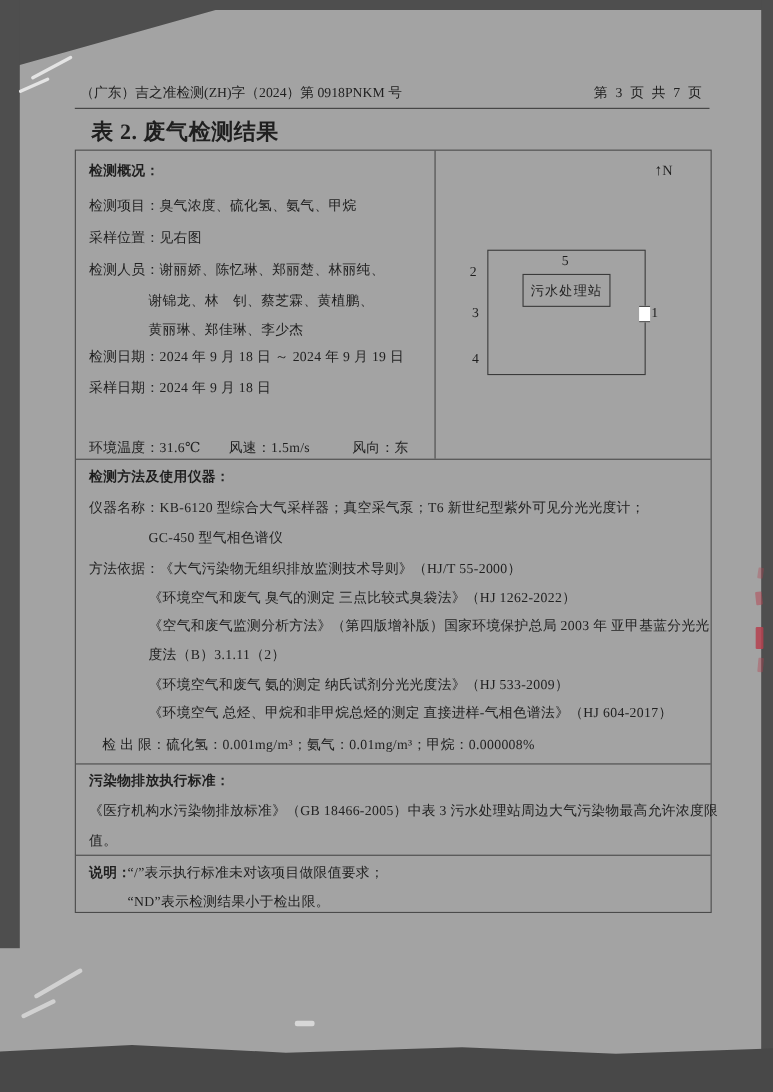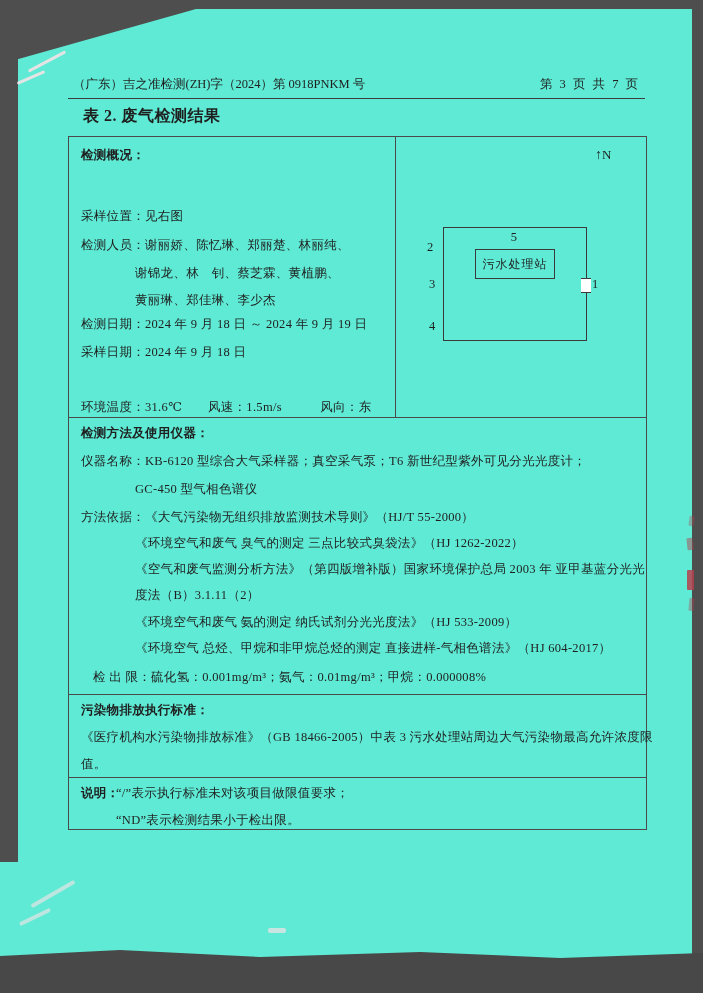--- a/index.html
+++ b/index.html
@@ -1,38 +1,38 @@
 <!DOCTYPE html>
 <html><head>
 <meta charset="utf-8">
 <style>
   html,body{margin:0;padding:0;background:#ffffff;}
   #page{
     position:relative;width:703px;height:993px;overflow:hidden;
-    background:#5eead4;color:#1f1f1f;
+    background:#a3a3a3;color:#1f1f1f;
     font-family:"Liberation Serif","DejaVu Serif",serif;
   }
   .abs{position:absolute;white-space:nowrap;}
   .ln{font-size:12.5px;line-height:16px;letter-spacing:0.3px;}
   .bold{font-weight:bold;}
   
   .scan{position:absolute;background:#4e4e4e;}
   #scan-top{left:0;top:0;width:703px;height:70px;background:#4e4e4e;
     clip-path:polygon(0px 0px,703px 0px,703px 9px,196px 9px,22px 58px,0px 64px);}
   #scan-left{left:0;top:0;width:18px;height:862px;}
   #scan-right{left:692px;top:0;width:11px;height:993px;}
   #scan-bottom{left:0;top:950px;width:703px;height:43px;background:#484848;
     clip-path:polygon(0px 6px,120px 0px,260px 7px,420px 2px,560px 8px,703px 3px,703px 43px,0px 43px);}
   .streak{position:absolute;background:#e4e4e4;border-radius:2px;}
   .seal{position:absolute;background:#b5414f;border-radius:1px;}
   
   #hdr-left{left:73px;top:76px;font-size:12.5px;}
   #hdr-right{right:63px;top:76px;font-size:12.5px;letter-spacing:2px;}
   #hdr-rule{left:68px;top:98px;width:577px;height:1px;background:#3c3c3c;}
-  #tbl-title{left:83px;top:106px;font-size:16px;font-weight:bold;letter-spacing:0.5px;}
+  #tbl-title{left:83px;top:106px;font-size:20px;font-weight:bold;letter-spacing:0.5px;}
   
   #tbl{position:absolute;left:68px;top:136px;width:577px;height:692px;border:1px solid #4a4a4a;}
   .grid{position:absolute;background:#4a4a4a;}
   #vdiv{left:326px;top:0;width:1px;height:280px;}
   #hdiv1{left:0;top:280px;width:577px;height:1px;}
   #hdiv2{left:0;top:557px;width:577px;height:1px;}
   #hdiv3{left:0;top:640px;width:577px;height:1px;}
   
   #outer-rect{position:absolute;left:374px;top:90px;width:142px;height:112px;border:1px solid #3a3a3a;}
   #inner-rect{position:absolute;left:406px;top:112px;width:78px;height:28px;border:1px solid #3a3a3a;
@@ -70,20 +70,21 @@
 
   <div id="tbl-title" class="abs">表 2. 废气检测结果</div>
 
   <div id="tbl">
     <div id="vdiv" class="grid"></div>
     <div id="hdiv1" class="grid"></div>
     <div id="hdiv2" class="grid"></div>
     <div id="hdiv3" class="grid"></div>
 
     <div class="abs ln bold" style="left:12px;top:10px;">检测概况：</div>
+    <div class="abs ln" style="left:12px;top:42px;">检测项目：臭气浓度、硫化氢、氨气、甲烷</div>
     <div class="abs ln" style="left:12px;top:71px;">采样位置：见右图</div>
     <div class="abs ln" style="left:12px;top:100px;">检测人员：谢丽娇、陈忆琳、郑丽楚、林丽纯、</div>
     <div class="abs ln" style="left:66px;top:128px;">谢锦龙、林　钊、蔡芝霖、黄植鹏、</div>
     <div class="abs ln" style="left:66px;top:155px;">黄丽琳、郑佳琳、李少杰</div>
     <div class="abs ln" style="left:12px;top:179px;">检测日期：2024 年 9 月 18 日 ～ 2024 年 9 月 19 日</div>
     <div class="abs ln" style="left:12px;top:207px;">采样日期：2024 年 9 月 18 日</div>
     <div class="abs ln" style="left:12px;top:262px;">环境温度：31.6℃　　风速：1.5m/s　　　风向：东</div>
 
     <div id="north" class="abs"><span class="arrow">↑</span><span>N</span></div>
     <div id="outer-rect"></div>

